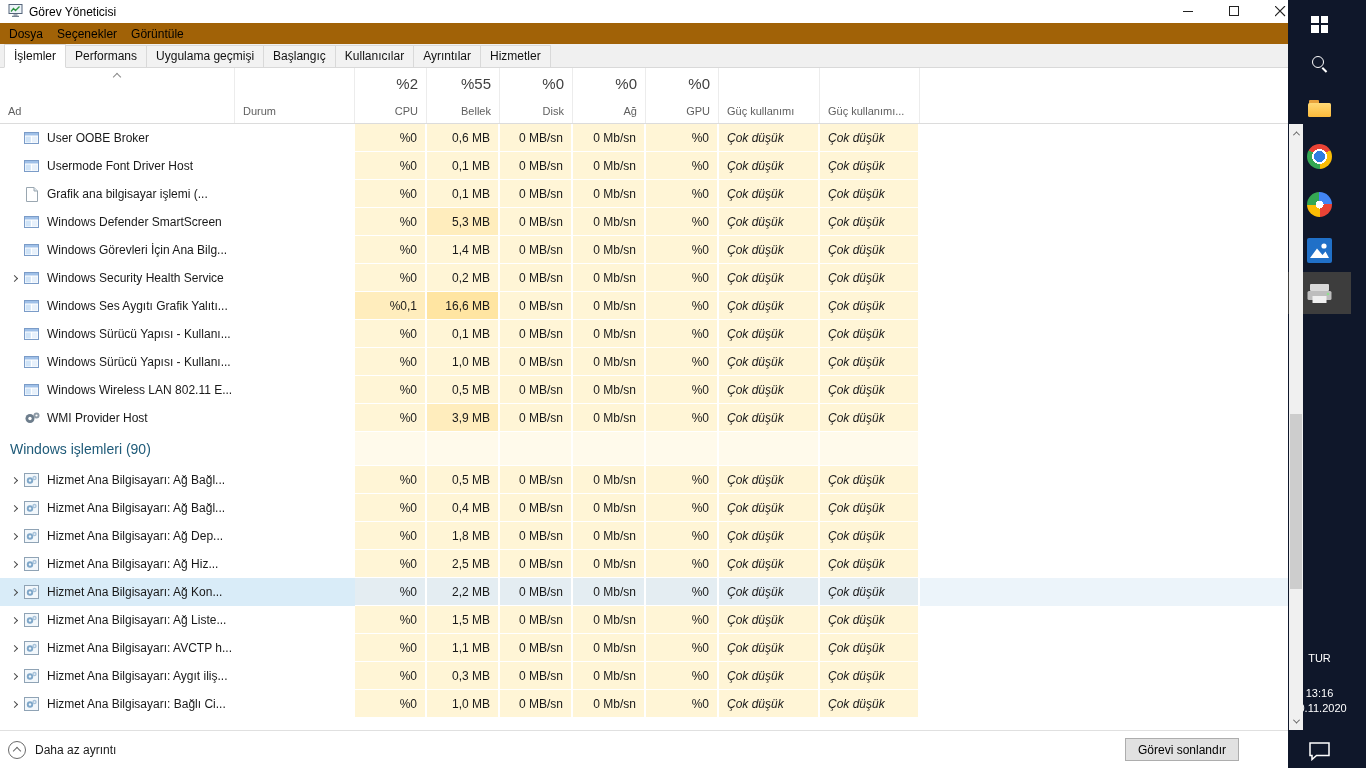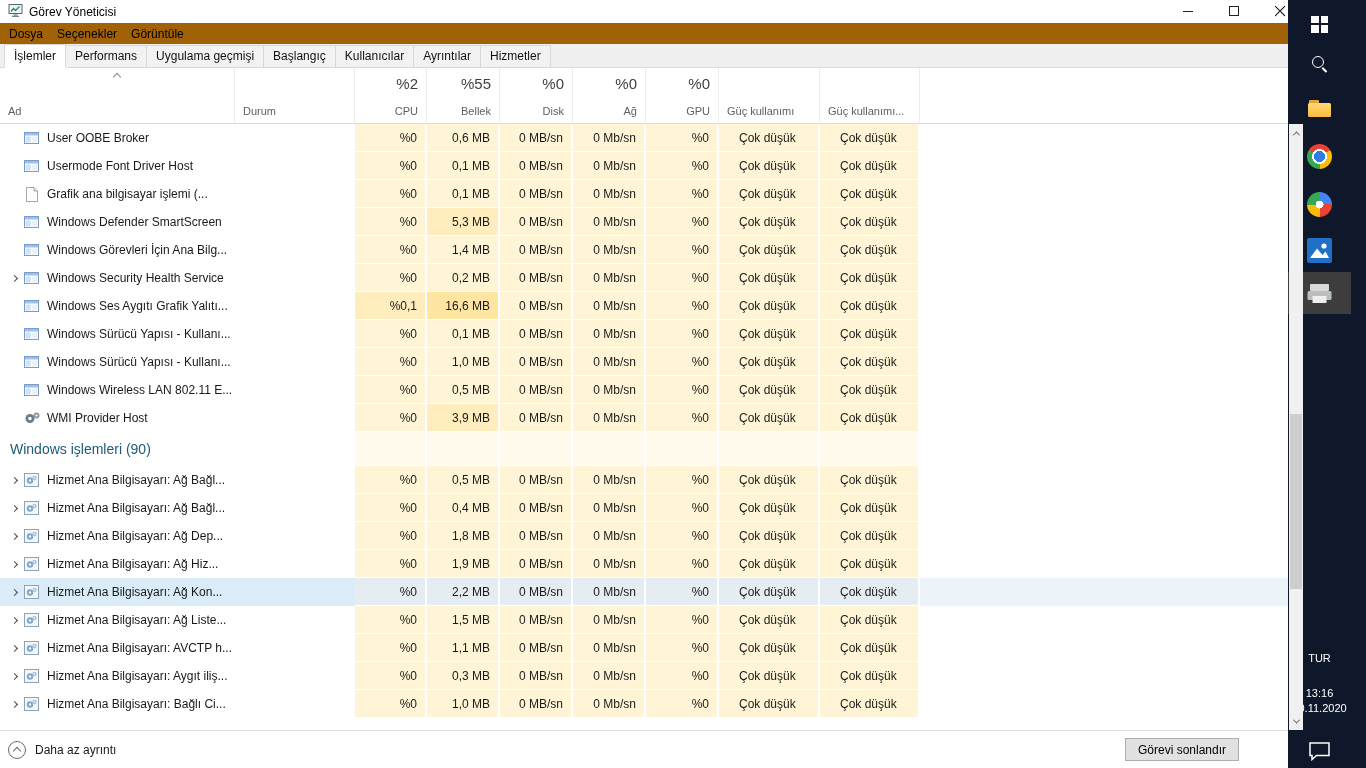--- a/index.html
+++ b/index.html
@@ -43,21 +43,21 @@
   
   .process-list { flex:1 1 auto; overflow:hidden; background:#fff; }
   .prow { display:flex; height:28px; align-items:stretch; }
   .cell { display:flex; align-items:center; font-size:12px; color:#191919; }
   .cell.col-name { padding-left:5px; }
   .chev-slot { width:18px; display:inline-flex; align-items:center; justify-content:center; flex:0 0 auto; }
   .chev { display:inline-block; width:5px; height:5px; border-top:1.4px solid #4a4a4a; border-right:1.4px solid #4a4a4a; transform:rotate(45deg); }
   .picon { width:17px; margin-right:7px; display:inline-flex; align-items:center; justify-content:center; flex:0 0 auto; }
   .pname { white-space:nowrap; overflow:hidden; }
   .num { justify-content:flex-end; padding-right:8px; }
-  .txt { padding-left:20px; }
+  .txt { padding-left:8px;font-style:italic; }
   .heat0 { background:#fff5d6; }
   .heat1 { background:#ffedbd; }
   .heat2 { background:#ffe5a2; }
   .heatG { background:#fffaeb; }
   .heat0,.heat1,.heat2,.heatG { border-right:2px solid #fff; border-bottom:1px solid #fff; }
   .prow.selected .col-name, .prow.selected .col-status { background:#d9ecf8; }
   .prow.selected .heat0, .prow.selected .heat1, .prow.selected .heat2 { background:#e4edf2; }
   .prow.selected .col-fill { background:#ecf4fa; }
   .group-row { height:34px; }
   .group-row .cell.col-name { font-size:14px; color:#1e5a78; padding-left:10px; }
@@ -547,21 +547,21 @@
                 <circle cx="6" cy="7.5" r="3.2" fill="#7fa7c9"></circle>
                 <circle cx="6" cy="7.5" r="1.2" fill="#f2f7fb"></circle>
                 <circle cx="10.5" cy="5" r="2.2" fill="#a7c2da"></circle>
                 <circle cx="10.5" cy="5" r="0.85" fill="#f2f7fb"></circle>
               </svg>
             </div>
             <span class="pname">Hizmet Ana Bilgisayarı: Ağ Hiz...</span>
           </div>
           <div class="cell col-status"></div>
           <div class="cell col-cpu num heat0">%0</div>
-          <div class="cell col-mem num heat0">1,9 MB</div>
+          <div class="cell col-mem num heat0">2,5 MB</div>
           <div class="cell col-disk num heat0">0 MB/sn</div>
           <div class="cell col-net num heat0">0 Mb/sn</div>
           <div class="cell col-gpu num heat0">%0</div>
           <div class="cell col-power txt heat0">Çok düşük</div>
           <div class="cell col-power2 txt heat0">Çok düşük</div>
           <div class="cell col-fill"></div>
         </div>
         <div class="prow selected">
           <div class="cell col-name">
             <div class="chev-slot">

